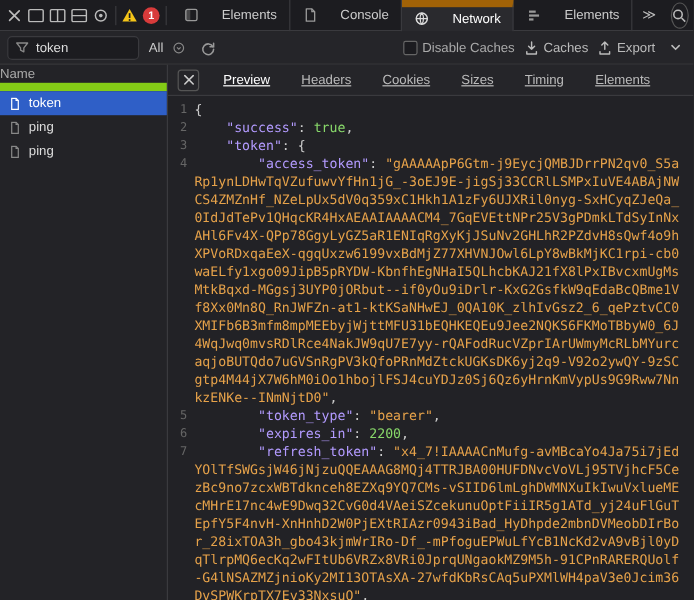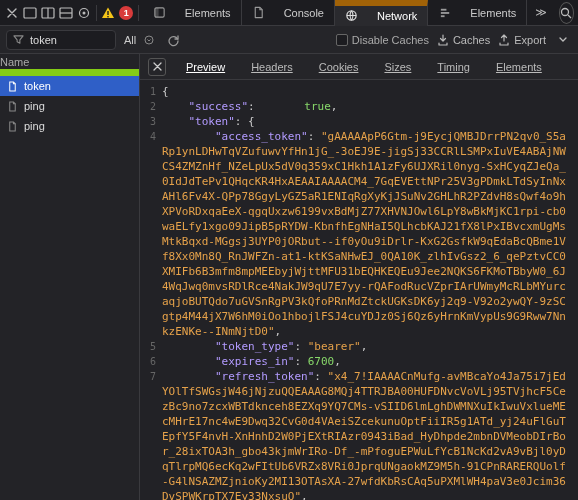--- a/index.html
+++ b/index.html
@@ -111,21 +111,21 @@
     user-select:none; font-size:10px;
   }
   .code {
     flex:1; white-space:pre-wrap; word-break:break-all; color:#ccc;
     padding-right:10px;
   }
   .pun { color:#ccc; }
   .key { color:#b39bff; }   
   .str { color:#e6a24a; }   
   .num { color:#88d86a; }   
-  .bool{ color:#88d86a;margin-left:43px; }   
+  .bool{ color:#88d86a; }   
 
   
   ::-webkit-scrollbar { width:10px; height:10px; }
   ::-webkit-scrollbar-thumb { background:#3a3a3e; border-radius:5px; }
   ::-webkit-scrollbar-track { background:#222226; }
 </style>
 </head>
 <body>
 
 <div class="tabbar">
@@ -336,21 +336,21 @@
         <div class="jline">
           <div class="gut">4</div>
           <div class="code">        <span class="key">"access_token"</span><span class="pun">: </span><span class="str">"gAAAAApP6Gtm-j9EycjQMBJDrrPN2qv0_S5aRp1ynLDHwTqVZufuwvYfHn1jG_-3oEJ9E-jigSj33CCRlLSMPxIuVE4ABAjNWCS4ZMZnHf_NZeLpUx5dV0q359xC1Hkh1A1zFy6UJXRil0nyg-SxHCyqZJeQa_0IdJdTePv1QHqcKR4HxAEAAIAAAACM4_7GqEVEttNPr25V3gPDmkLTdSyInNxAHl6Fv4X-QPp78GgyLyGZ5aR1ENIqRgXyKjJSuNv2GHLhR2PZdvH8sQwf4o9hXPVoRDxqaEeX-qgqUxzw6199vxBdMjZ77XHVNJOwl6LpY8wBkMjKC1rpi-cb0waELfy1xgo09JipB5pRYDW-KbnfhEgNHaI5QLhcbKAJ21fX8lPxIBvcxmUgMsMtkBqxd-MGgsj3UYP0jORbut--if0yOu9iDrlr-KxG2GsfkW9qEdaBcQBme1Vf8Xx0Mn8Q_RnJWFZn-at1-ktKSaNHwEJ_0QA10K_zlhIvGsz2_6_qePztvCC0XMIFb6B3mfm8mpMEEbyjWjttMFU31bEQHKEQEu9Jee2NQKS6FKMoTBbyW0_6J4WqJwq0mvsRDlRce4NakJW9qU7E7yy-rQAFodRucVZprIArUWmyMcRLbMYurcaqjoBUTQdo7uGVSnRgPV3kQfoPRnMdZtckUGKsDK6yj2q9-V92o2ywQY-9zSCgtp4M44jX7W6hM0iOo1hbojlFSJ4cuYDJz0Sj6Qz6yHrnKmVypUs9G9Rww7NnkzENKe--INmNjtD0"</span><span class="pun">,</span></div>
         </div>
         <div class="jline">
           <div class="gut">5</div>
           <div class="code">        <span class="key">"token_type"</span><span class="pun">: </span><span class="str">"bearer"</span><span class="pun">,</span></div>
         </div>
         <div class="jline">
           <div class="gut">6</div>
-          <div class="code">        <span class="key">"expires_in"</span><span class="pun">: </span><span class="num">6700</span><span class="pun">,</span></div>
+          <div class="code">        <span class="key">"expires_in"</span><span class="pun">: </span><span class="num">2200</span><span class="pun">,</span></div>
         </div>
         <div class="jline">
           <div class="gut">7</div>
           <div class="code">        <span class="key">"refresh_token"</span><span class="pun">: </span><span class="str">"x4_7!IAAAACnMufg-avMBcaYo4Ja75i7jEdYOlTfSWGsjW46jNjzuQQEAAAG8MQj4TTRJBA00HUFDNvcVoVLj95TVjhcF5CezBc9no7zcxWBTdknceh8EZXq9YQ7CMs-vSIID6lmLghDWMNXuIkIwuVxlueMEcMHrE17nc4wE9Dwq32CvG0d4VAeiSZcekunuOptFiiIR5g1ATd_yj24uFlGuTEpfY5F4nvH-XnHnhD2W0PjEXtRIAzr0943iBad_HyDhpde2mbnDVMeobDIrBor_28ixTOA3h_gbo43kjmWrIRo-Df_-mPfoguEPWuLfYcB1NcKd2vA9vBjl0yDqTlrpMQ6ecKq2wFItUb6VRZx8VRi0JprqUNgaokMZ9M5h-91CPnRARERQUolf-G4lNSAZMZjnioKy2MI13OTAsXA-27wfdKbRsCAq5uPXMlWH4paV3e0Jcim36DvSPWKrpTX7Ey33NxsuQ"</span><span class="pun">,</span></div>
         </div>
       </div>
   </div>
 </div>
 
 </body></html>

